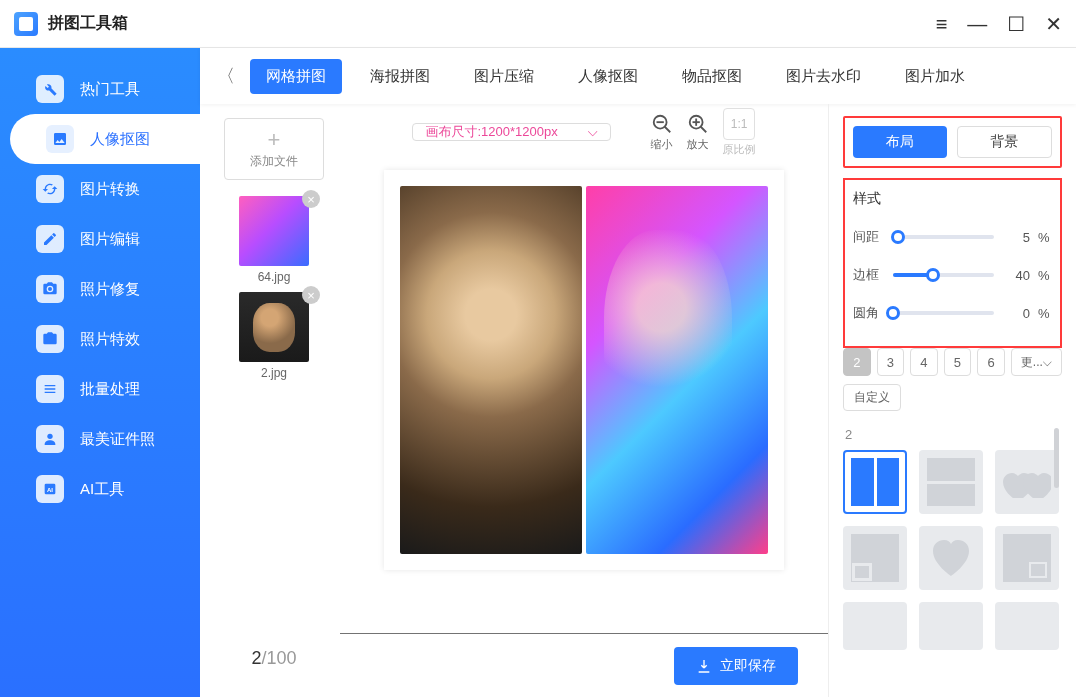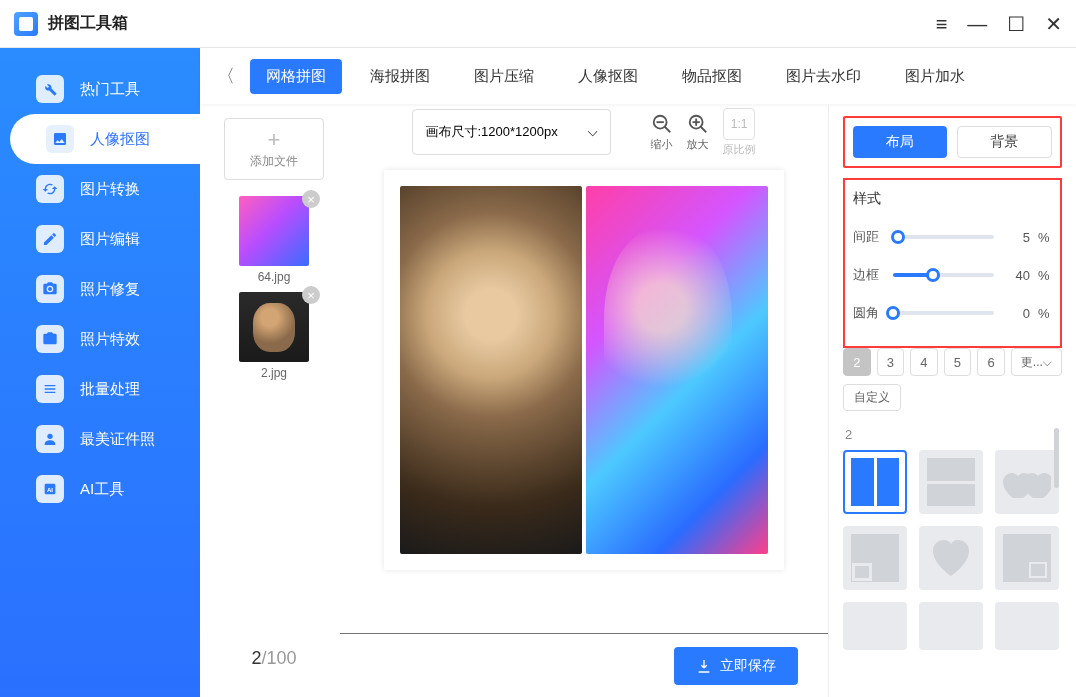--- a/index.html
+++ b/index.html
@@ -47,21 +47,21 @@
 .th2 { background: linear-gradient(180deg,#2a2a2a 0%, #1a1a1a 100%); position:relative; overflow:hidden; }
 .th2::after{content:"";position:absolute;left:20%;top:15%;width:60%;height:70%;background:radial-gradient(circle at 40% 30%, #d4a574 20%, #8a6a4a 60%);border-radius:40%;}
 .thumb-del { position: absolute; top: -6px; right: 4px; width: 18px; height: 18px; background:#ccc; color:#fff; border-radius:50%; font-size:13px; display:flex; align-items:center; justify-content:center; cursor:pointer; }
 .thumb-name { text-align:center; font-size:12px; color:#666; margin-top:4px; }
 .file-count { margin-top: auto; font-size: 18px; color:#999; padding-bottom:18px; }
 .file-count .cur { color:#333; }
 
 
 .canvas-area { flex: 1; display:flex; flex-direction:column; }
 .canvas-ctrl { display:flex; align-items:center; justify-content:center; height: 56px; gap: 40px; }
-.size-dd { height: 46px; padding: 0 12px; border: 1px solid #ddd; border-radius: 4px; display:flex; align-items:center; gap:30px; font-size:13px; color:#000000; cursor:pointer; }
+.size-dd { height: 18px; padding: 0 12px; border: 1px solid #ddd; border-radius: 4px; display:flex; align-items:center; gap:30px; font-size:13px; color:#ec4899; cursor:pointer; }
 .zoom-grp { display:flex; gap: 14px; align-items:center; }
 .zoom-btn { display:flex; flex-direction:column; align-items:center; gap:2px; cursor:pointer; }
 .zoom-btn svg { width:22px; height:22px; }
 .zoom-btn span { font-size:11px; color:#666; }
 .ratio-btn { width:32px; height:32px; border:1px solid #e0e0e0; border-radius:4px; display:flex; align-items:center; justify-content:center; font-size:12px; color:#bbb; }
 .ratio-lbl { font-size:11px; color:#bbb; }
 .canvas-wrap { flex:1; display:flex; align-items:flex-start; justify-content:center; padding-top:10px; }
 .canvas { width: 400px; height: 400px; background:#fff; box-shadow: 0 0 6px rgba(0,0,0,0.1); padding: 16px; display:flex; gap: 4px; }
 .cimg { flex:1; border-radius:2px; }
 .cimg1 { background: radial-gradient(circle at 50% 35%, #e8c9a0 10%, #c9a77a 25%, #8a6a4a 40%, #3a2a1a 75%, #1a1a1a 100%); }

